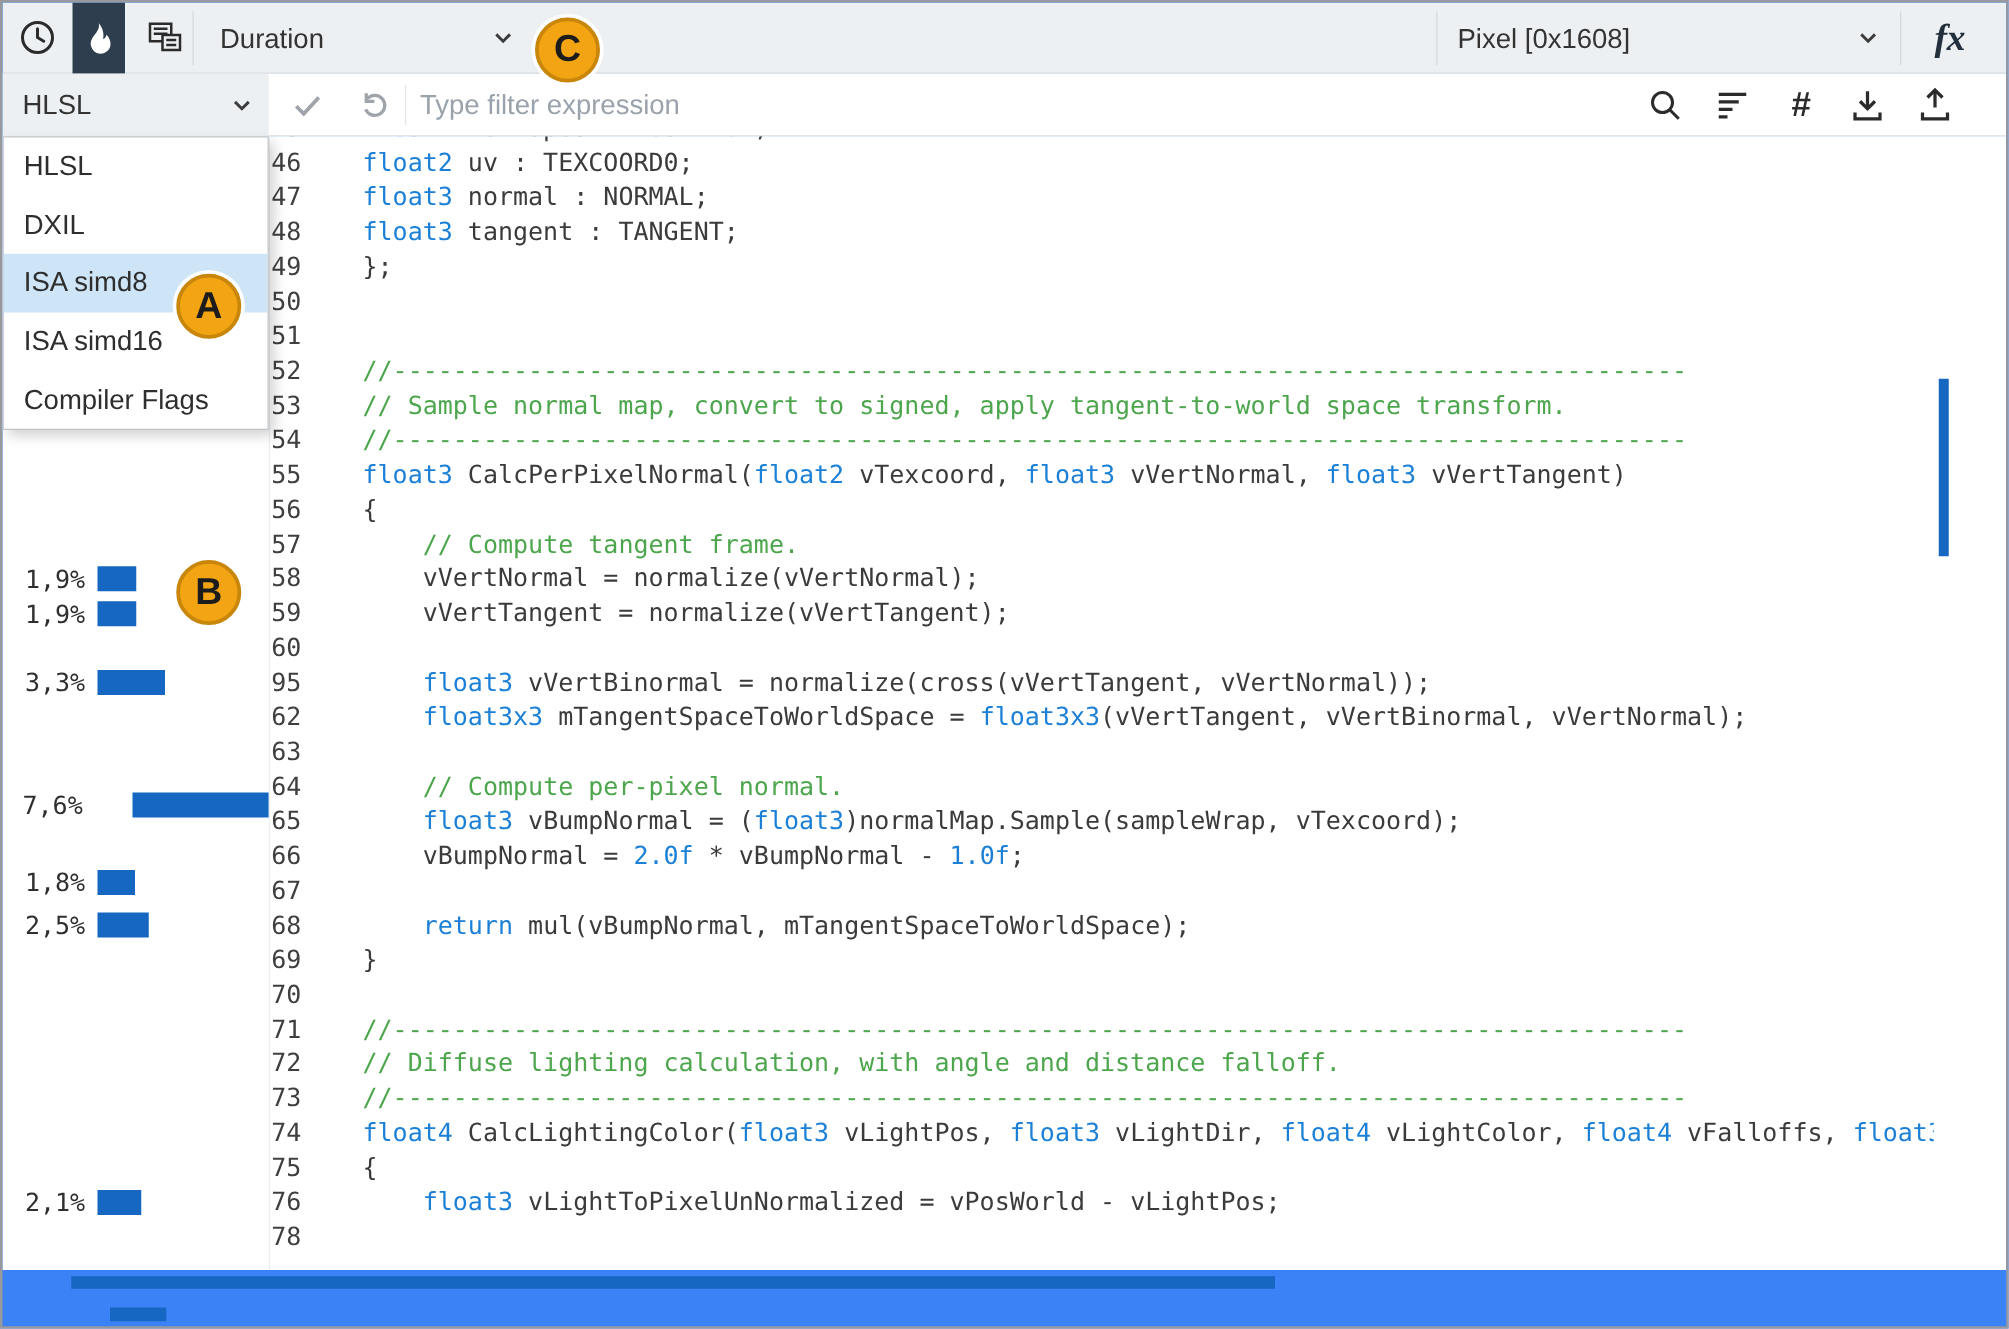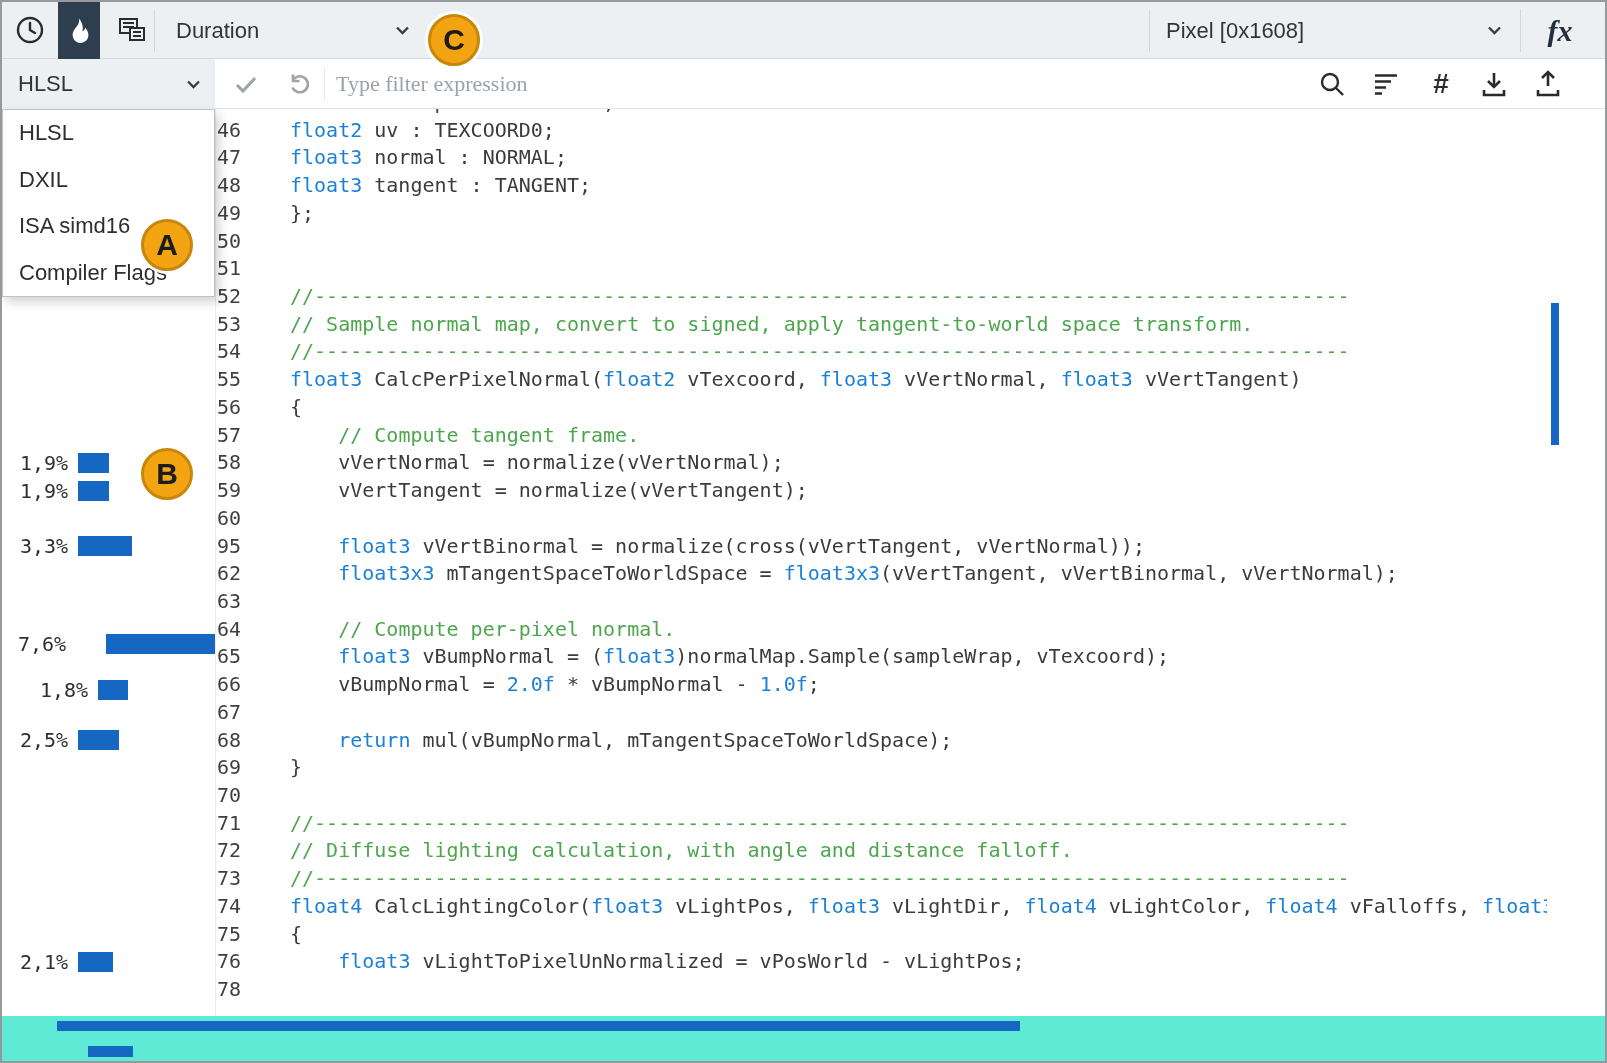--- a/index.html
+++ b/index.html
@@ -1,39 +1,39 @@
 <!DOCTYPE html>
 <html style="--accent: #1667C1; --kw: #1B80D6; --cm: #4DA64D; --badge: #F2A412; --sel: #CDE5F7; --tbgray: #EDF0F2; --flamebg: #2F3E4E;"><head>
 <meta charset="utf-8">
 <style>
   * { margin:0; padding:0; box-sizing:border-box; }
   html,body { width:1607px; height:1063px; background:#fff; }
   body { font-family:"Liberation Sans", sans-serif; overflow:hidden; }
 
-  .app { position:relative; width:1607px; height:1063px; border:2px solid #97999C; background:#5eead4; overflow:hidden; }
+  .app { position:relative; width:1607px; height:1063px; border:2px solid #97999C; background:#3b82f6; overflow:hidden; }
 
   
   .tb1 { position:absolute; left:0; top:0; width:1603px; height:57px; background:var(--tbgray,#EDF0F2); border-bottom:1px solid #D8DBDE; }
   .tool-btn { position:absolute; top:8px; width:40px; height:40px; display:flex; align-items:center; justify-content:center; cursor:pointer; }
   .tool-btn.flame { top:0; height:57px; width:42px; background:var(--flamebg,#2F3E4E); }
   .vsep { position:absolute; top:7px; width:1px; height:43px; background:#D3D7DA; }
   .dd { position:absolute; top:0; height:57px; display:flex; align-items:center; cursor:pointer; }
   .dd .lbl { font-size:22px; color:#333; }
   .dd .caret { margin-left:auto; display:flex; }
   .fxbox { position:absolute; top:0; height:57px; display:flex; align-items:center; cursor:pointer; }
   .fxbox span { font-family:"Liberation Serif", serif; font-style:italic; font-weight:700; font-size:30px; color:#22303D; }
 
   
   .tb2 { position:absolute; left:0; top:57px; width:1603px; height:50px; background:#fff; border-bottom:1px solid #E3E5E7; }
   .combo { position:absolute; left:0; top:0; width:213px; height:50px; background:var(--tbgray,#EDF0F2); display:flex; align-items:center; padding:0 14px 0 16px; cursor:pointer; }
   .combo .lbl { font-size:22px; color:#333; }
   .combo .caret { margin-left:auto; display:flex; }
   .icon-btn { position:absolute; top:7px; width:36px; height:36px; display:flex; align-items:center; justify-content:center; cursor:pointer; }
   .vsep2 { position:absolute; top:9px; width:1px; height:32px; background:#E4E6E8; }
-  .filter-input { position:absolute; left:334px; top:5px; width:920px; height:40px; border:none; outline:none; background:transparent; font-family:Liberation Serif, serif; font-size:22px; color:#333; }
+  .filter-input { position:absolute; left:334px; top:5px; width:920px; height:40px; border:none; outline:none; background:transparent; font-family:Liberation Sans, sans-serif; font-size:22px; color:#333; }
   .filter-input::placeholder { color:#9AA2AB; }
   .hash-glyph { font-size:28px; font-weight:600; color:#2B2B2B; }
 
   
   .content { position:absolute; left:0; top:107px; width:1603px; height:907px; background:#fff; overflow:hidden; }
   .rail { position:absolute; left:0; top:0; bottom:0; width:213px; background:#fff; }
   .rail-divider { position:absolute; left:213px; top:0; bottom:0; width:1px; background:#EBEDEF; }
   .hs-row { position:absolute; left:0; width:213px; height:27.72px; display:flex; align-items:center; }
   .hs-label { display:inline-block; width:52px; margin-left:16px; text-align:center; font-family:"DejaVu Sans Mono", monospace; font-size:20px; color:#2F2F2F; }
   .hs-bar { display:inline-block; height:20px; margin-left:8px; background:var(--accent,#1667C1); }
@@ -199,21 +199,21 @@
           <span class="hs-bar" style="width: 31.35px;"></span>
         </div>
         <div class="hs-row" style="top: 423.52px;">
           <span class="hs-label">3,3%</span>
           <span class="hs-bar" style="width: 54.45px;"></span>
         </div>
         <div class="hs-row" style="top: 521px; gap: 32px;">
           <span class="hs-label">7,6%</span>
           <span class="hs-bar" style="width: 125.4px;"></span>
         </div>
-        <div class="hs-row" style="top: 567px; padding-left: 20px;">
+        <div class="hs-row" style="top: 583px;">
           <span class="hs-label">1,8%</span>
           <span class="hs-bar" style="width: 29.7px;"></span>
         </div>
         <div class="hs-row" style="top: 617.56px;">
           <span class="hs-label">2,5%</span>
           <span class="hs-bar" style="width: 41.25px;"></span>
         </div>
         <div class="hs-row" style="top: 839.32px;">
           <span class="hs-label">2,1%</span>
           <span class="hs-bar" style="width: 34.65px;"></span>
@@ -354,20 +354,21 @@
             <span class="ln">78</span>
             <span class="src"></span>
           </div>
         </div>
     </div>
   </div>
 
   <div class="menu">
       <div class="menu-item">HLSL</div>
       <div class="menu-item">DXIL</div>
+      <div class="menu-item hl">ISA simd8</div>
       <div class="menu-item">ISA simd16</div>
       <div class="menu-item">Compiler Flags</div>
     </div>
 
   <div class="hthumb"></div>
   <div class="hthumb2"></div>
   <div class="vthumb"></div>
 
   <div class="badge badge-a">A</div>
   <div class="badge badge-b">B</div>

